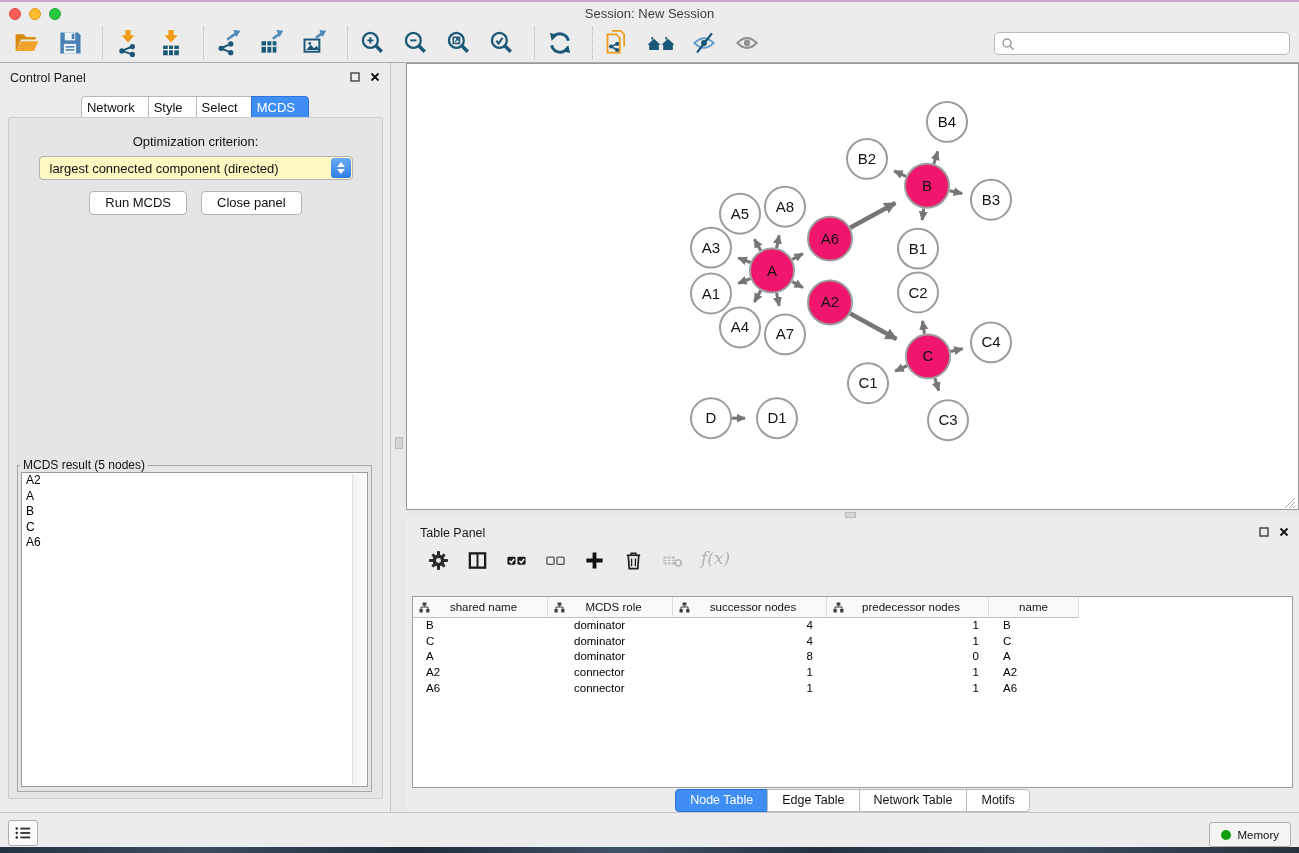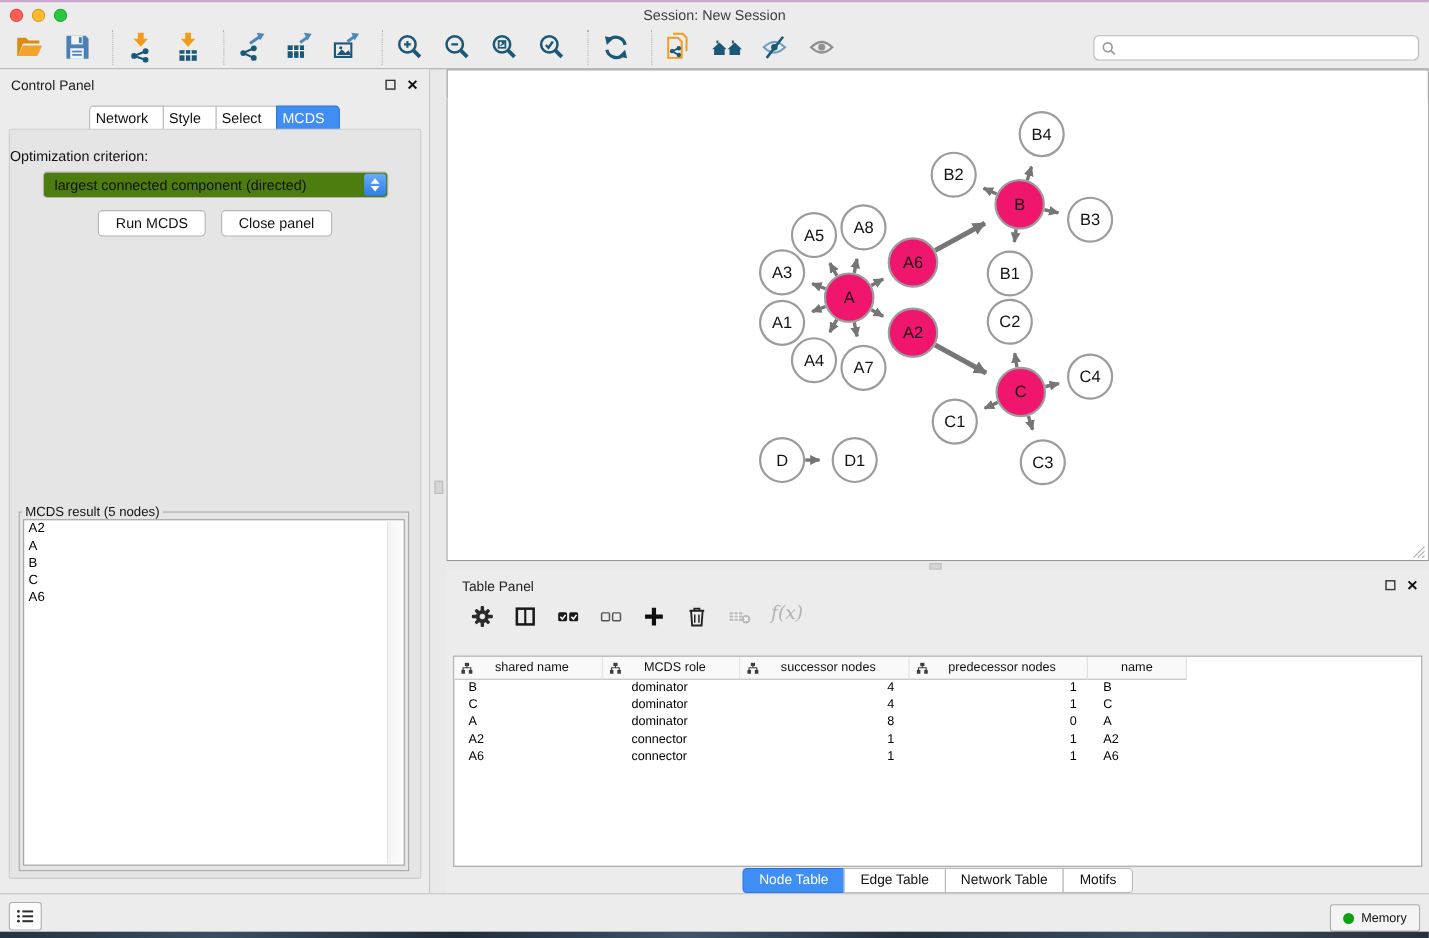--- a/index.html
+++ b/index.html
@@ -38,23 +38,23 @@
   .panel-title { position:absolute; left:10px; top:8px; font-size:12.5px; color:#1c1c1c; }
   .panel-icons { position:absolute; right:10px; top:9px; display:flex; gap:10px; align-items:center; }
   .cp-tabs { position:absolute; left:0; right:0; top:33px; display:flex; justify-content:center; }
   .seg { font-size:13px; color:#111; background:#fff; border:1px solid #b9b9b9;
     padding:3px 13px 4px 5px; margin-left:-1px; cursor:default; }
   .seg:first-child { border-radius:4px 0 0 4px; margin-left:0; }
   .seg:last-child { border-radius:0 4px 4px 0; }
   .seg.active { background:#3f8ef6; border-color:#2f74d8; color:#fff; }
   .cp-content { position:absolute; left:8px; top:54px; width:375px; height:682px;
     background:#e5e5e5; border:1px solid #cdcdcd; border-radius:2px; }
-  .opt-label { margin-top:16px; text-align:left; font-size:13px; color:#111; }
+  .opt-label { margin-top:16px; text-align:center; font-size:13px; color:#111; }
   .dropdown { position:relative; width:314px; height:24px; margin:7px auto 0 auto;
-    background:#4d7c0f; border:1px solid #b3b3b3; border-radius:4px; }
+    background:#fef9c3; border:1px solid #b3b3b3; border-radius:4px; }
   .dropdown .dval { position:absolute; left:10px; top:4px; font-size:13px; color:#111; white-space:nowrap; }
   .dd-step { position:absolute; right:1px; top:1px; width:20px; height:20px; border-radius:3px;
     background:linear-gradient(#6aabf7,#2e7de8); display:flex; flex-direction:column;
     align-items:center; justify-content:center; gap:2px; }
   .dd-step .up { width:0; height:0; border-left:4px solid transparent; border-right:4px solid transparent;
     border-bottom:5px solid #fff; }
   .dd-step .down { width:0; height:0; border-left:4px solid transparent; border-right:4px solid transparent;
     border-top:5px solid #fff; }
   .btn-row { margin-top:11px; display:flex; justify-content:center; gap:14px; }
   .pushbtn { font-size:13px; color:#111; background:#fff; border:1px solid #b3b3b3;

